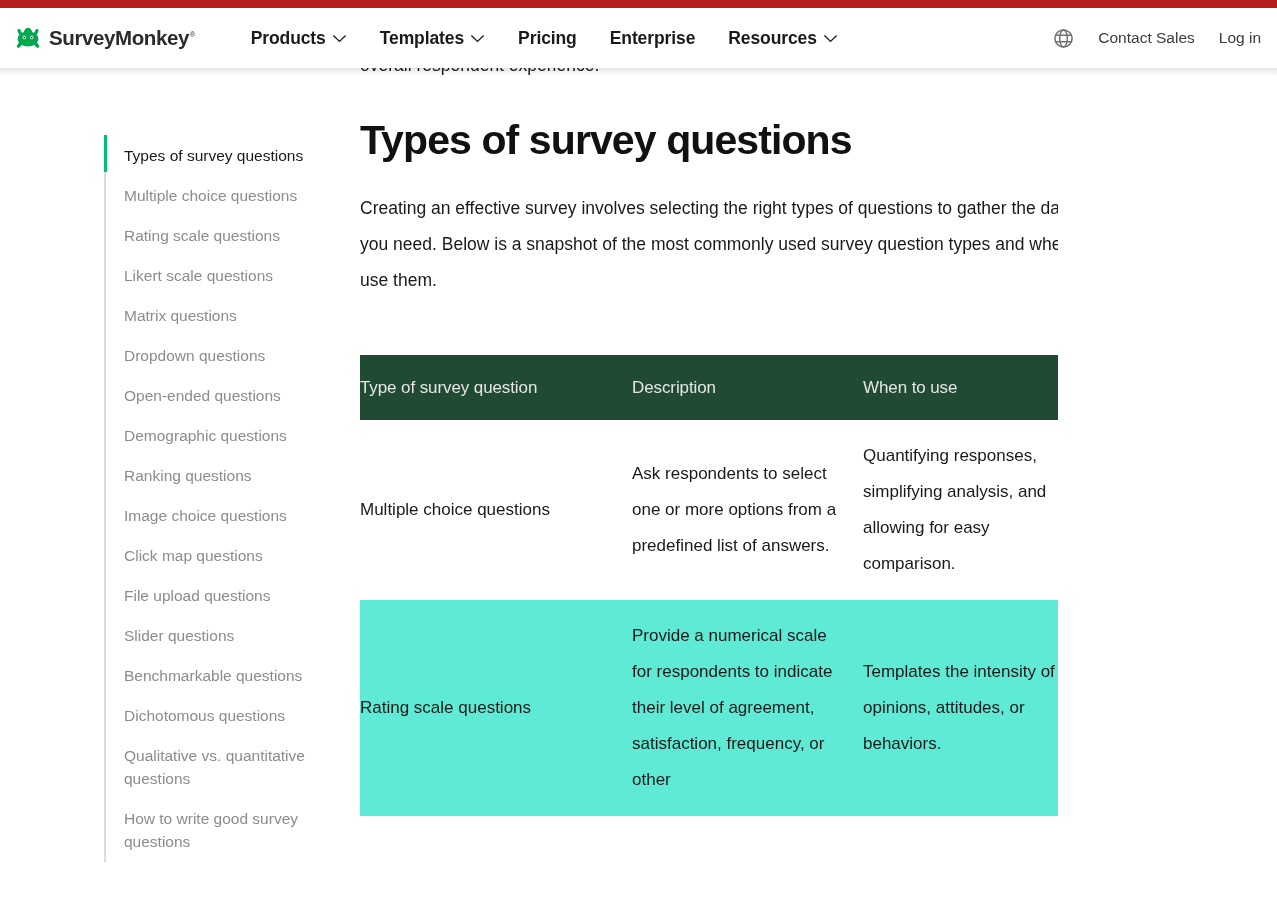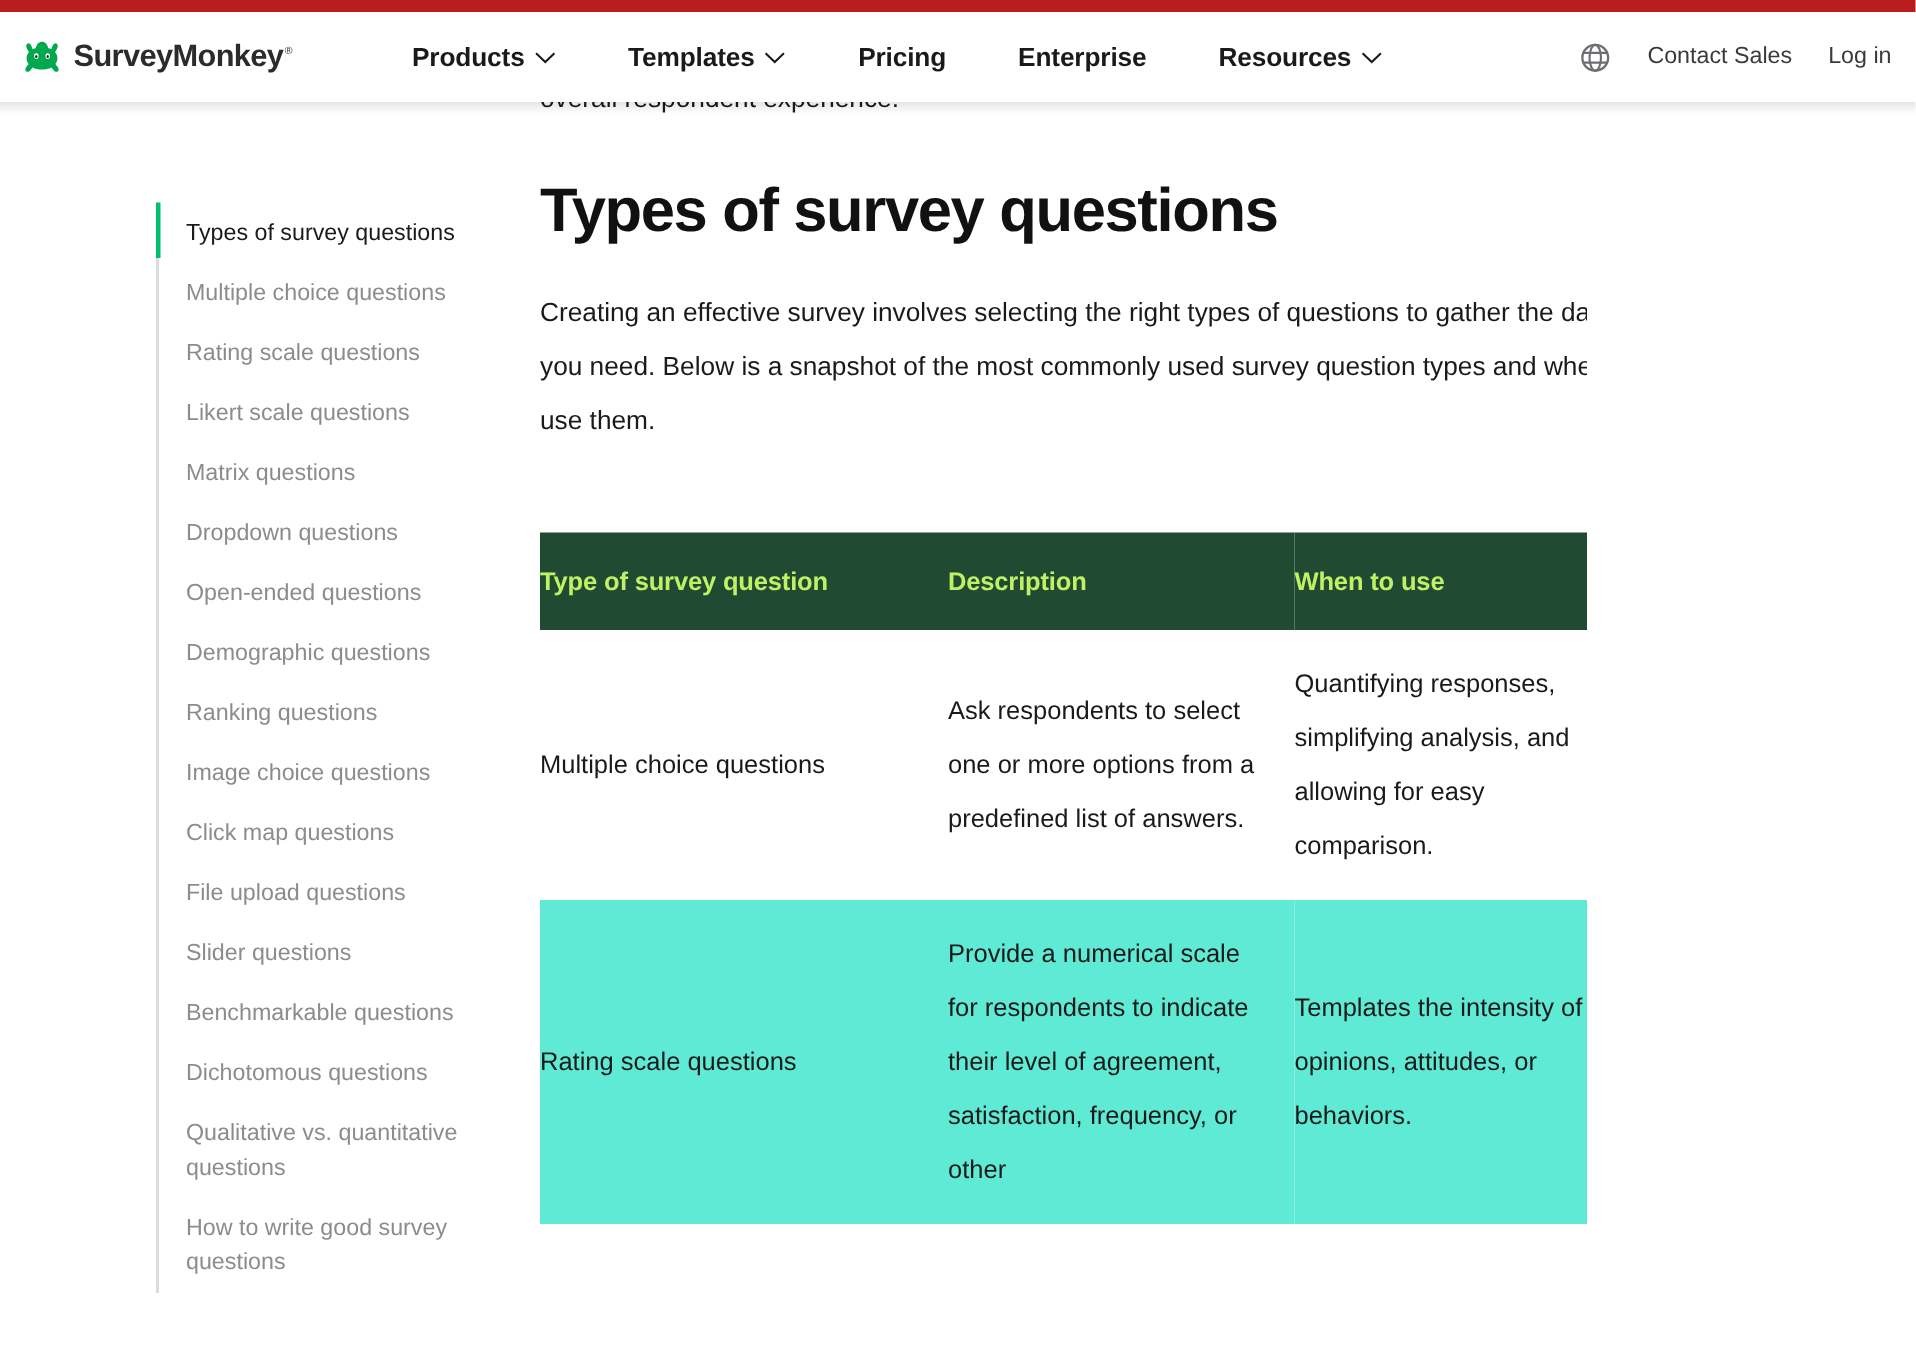--- a/index.html
+++ b/index.html
@@ -54,22 +54,22 @@
     content: "®";
     font-size: 7px;
     vertical-align: super;
     font-weight: normal;
     margin-left: 1px;
   }
 
   .main-nav {
     display: flex;
     align-items: center;
-    gap: 48px;
-    margin-left: 60px;
+    gap: 33px;
+    margin-left: 36px;
     padding-left: 20px;
   }
   .nav-item {
     display: flex;
     align-items: center;
     gap: 6px;
     font-size: 17.5px;
     font-weight: bold;
     color: #1a1a1a;
     cursor: pointer;
@@ -170,23 +170,23 @@
   #qtable {
     position: absolute;
     left: 360px;
     top: 287px;
     width: 738px;
     border-collapse: collapse;
     table-layout: fixed;
   }
   #qtable th {
     background: #214a33;
-    color: #bef264;
+    color: #e5e5e5;
     font-size: 17px;
-    font-weight: bold;
+    font-weight: normal;
     text-align: left;
     padding: 23px 10px 22px 0;
     letter-spacing: -0.1px;
     vertical-align: middle;
   }
   #qtable td {
     font-size: 17px;
     line-height: 36px;
     color: #1a1a1a;
     padding: 18px 22px 18px 0;

